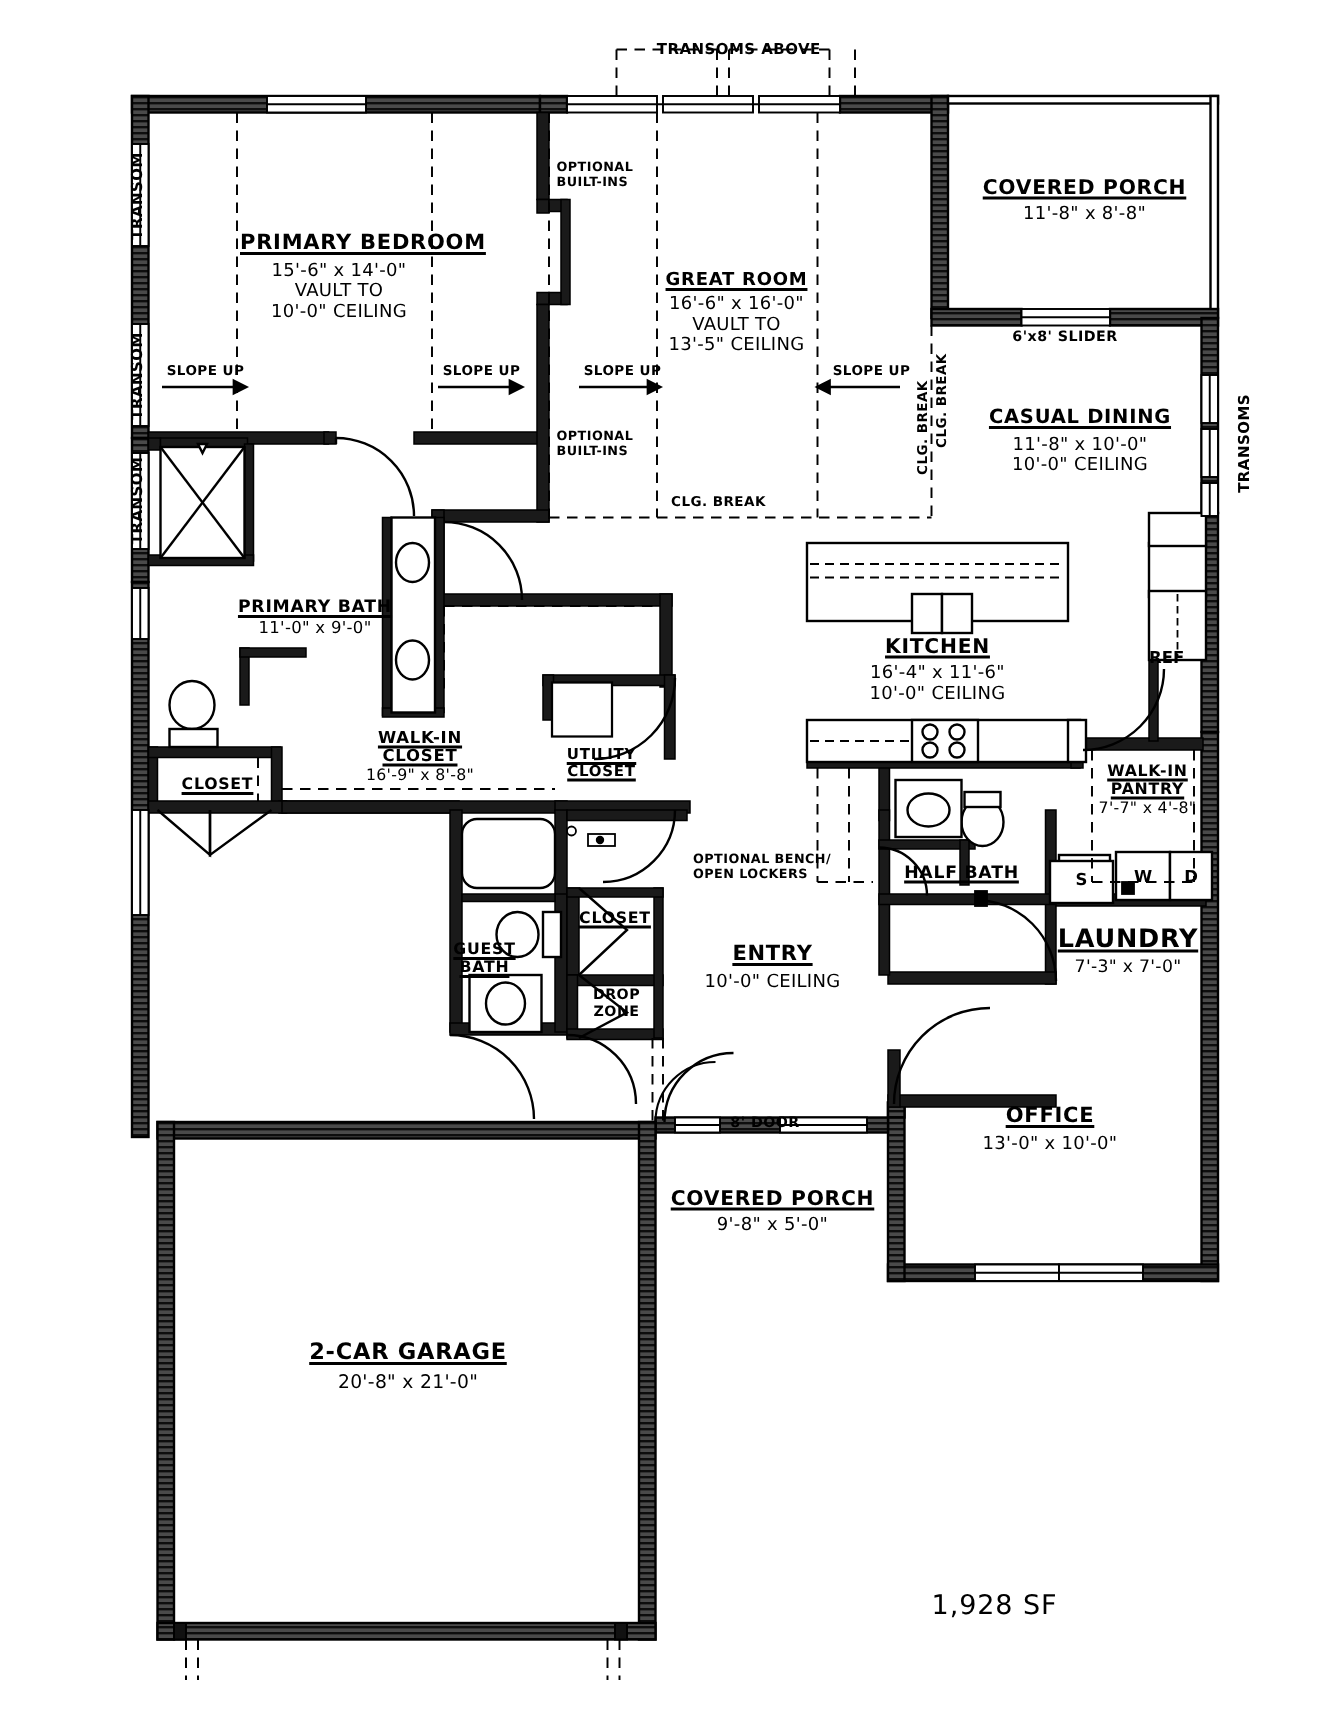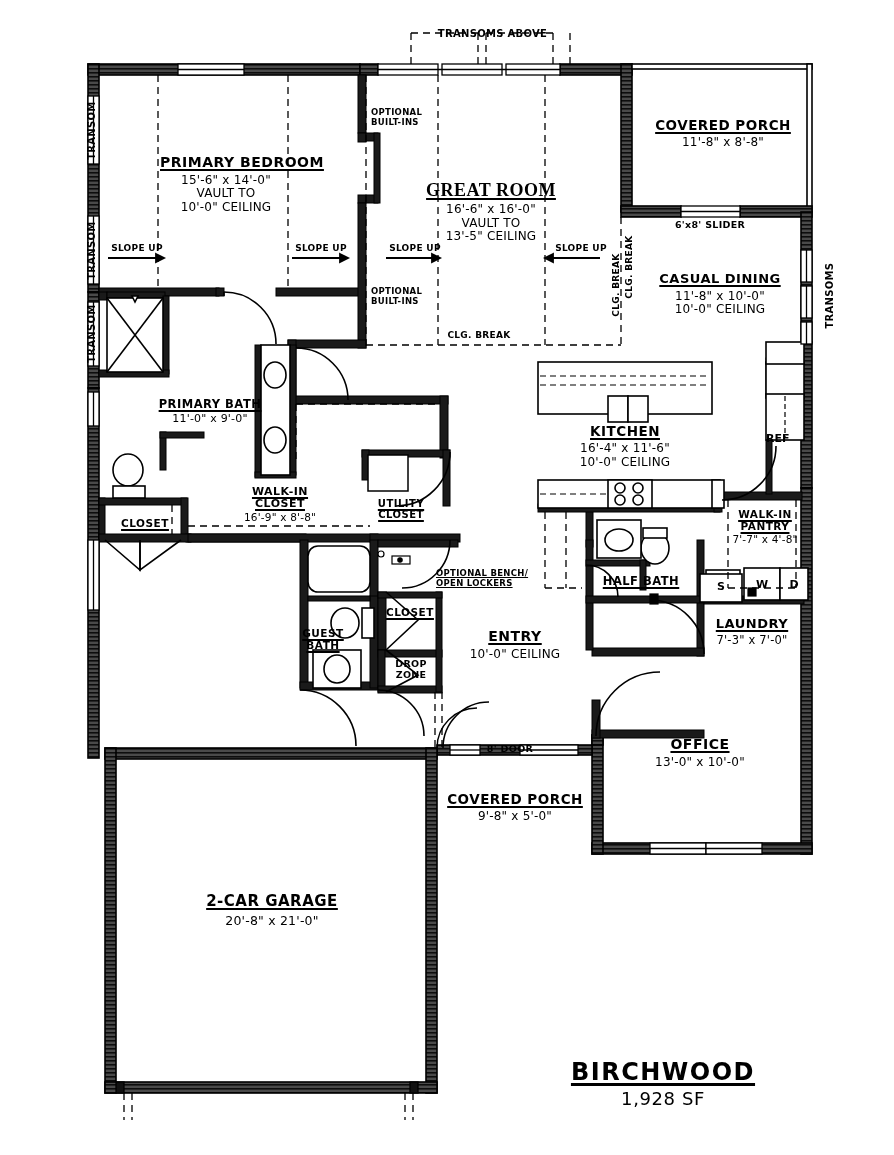--- a/index.html
+++ b/index.html
@@ -342,21 +342,21 @@
 </svg>
 
 <div class="lbl" style="left:160px;top:155px;width:132px;">
   <div class="rm-name" style="font-size:14px;">PRIMARY BEDROOM</div>
   <div class="rm-dim" style="font-size:12px;margin-top:3px;">15'-6" x 14'-0"</div>
   <div class="rm-dim" style="font-size:12px;">VAULT TO</div>
   <div class="rm-dim" style="font-size:12px;">10'-0" CEILING</div>
 </div>
 
 <div class="lbl" style="left:425px;top:180px;width:132px;">
-  <div class="rm-name" style="font-size:18px;font-family:Liberation Serif, serif;">GREAT ROOM</div>
+  <div class="rm-name" style="font-size:12px;">GREAT ROOM</div>
   <div class="rm-dim" style="font-size:12px;margin-top:3px;">16'-6" x 16'-0"</div>
   <div class="rm-dim" style="font-size:12px;">VAULT TO</div>
   <div class="rm-dim" style="font-size:12px;">13'-5" CEILING</div>
 </div>
 
 <div class="lbl" style="left:640px;top:118px;width:166px;">
   <div class="rm-name" style="font-size:13.5px;">COVERED PORCH</div>
   <div class="rm-dim" style="font-size:12px;margin-top:3px;">11'-8" x 8'-8"</div>
 </div>
 
@@ -390,21 +390,21 @@
 
 <div class="lbl" style="left:718px;top:509px;width:94px;">
   <div class="rm-name" style="font-size:10.5px;">WALK-IN</div>
   <div class="rm-name" style="font-size:10.5px;">PANTRY</div>
   <div class="rm-dim" style="font-size:10.5px;margin-top:1px;">7'-7" x 4'-8"</div>
 </div>
 
 <div class="lbl rm-name" style="left:595px;top:575px;width:92px;font-size:11.5px;">HALF BATH</div>
 
 <div class="lbl" style="left:700px;top:617px;width:104px;">
-  <div class="rm-name" style="font-size:13px;">LAUNDRY</div>
+  <div class="rm-name" style="font-size:17px;">LAUNDRY</div>
   <div class="rm-dim" style="font-size:11.5px;margin-top:2px;">7'-3" x 7'-0"</div>
 </div>
 
 
 <div class="lbl" style="left:294px;top:628px;width:58px;">
   <div class="rm-name" style="font-size:10.5px;">GUEST</div>
   <div class="rm-name" style="font-size:10.5px;">BATH</div>
 </div>
 
 <div class="lbl rm-name" style="left:110px;top:518px;width:70px;font-size:10.5px;">CLOSET</div>
@@ -461,28 +461,27 @@
 
 <div class="lbl tiny" style="left:434px;top:330px;width:90px;font-size:9px;">CLG. BREAK</div>
 
 <div class="lbl tiny vert" style="left:573px;top:280px;width:86px;transform:rotate(-90deg);font-size:9px;">CLG. BREAK</div>
 <div class="lbl tiny vert" style="left:586px;top:262px;width:86px;transform:rotate(-90deg);font-size:9px;">CLG. BREAK</div>
 
 <div class="lbl tiny" style="left:662px;top:220px;width:96px;font-size:9.5px;">6'x8' SLIDER</div>
 
 <div class="lbl tiny" style="left:484px;top:744px;width:52px;font-size:9.5px;">8' DOOR</div>
 
-<div class="lbl" style="left:436px;top:569px;width:96px;text-align:left;text-decoration:underline;">
+<div class="lbl" style="left:462px;top:569px;width:96px;text-align:left;">
   <div class="tiny">OPTIONAL BENCH/</div>
   <div class="tiny">OPEN LOCKERS</div>
 </div>
 
 <div class="appl" style="left:766px;top:432px;width:18px;font-size:11px;">REF</div>
 <div class="appl" style="left:700px;top:580px;width:42px;">S</div>
 <div class="appl" style="left:744px;top:578px;width:36px;">W</div>
 <div class="appl" style="left:780px;top:578px;width:28px;">D</div>
 
 <div class="title-blk" style="left:548px;top:1058px;width:230px;">
-  <div class="title-name">BIRCHWOOD</div>
   <div class="title-sf">1,928 SF</div>
 </div>
 
 </div>
 
 </body></html>

